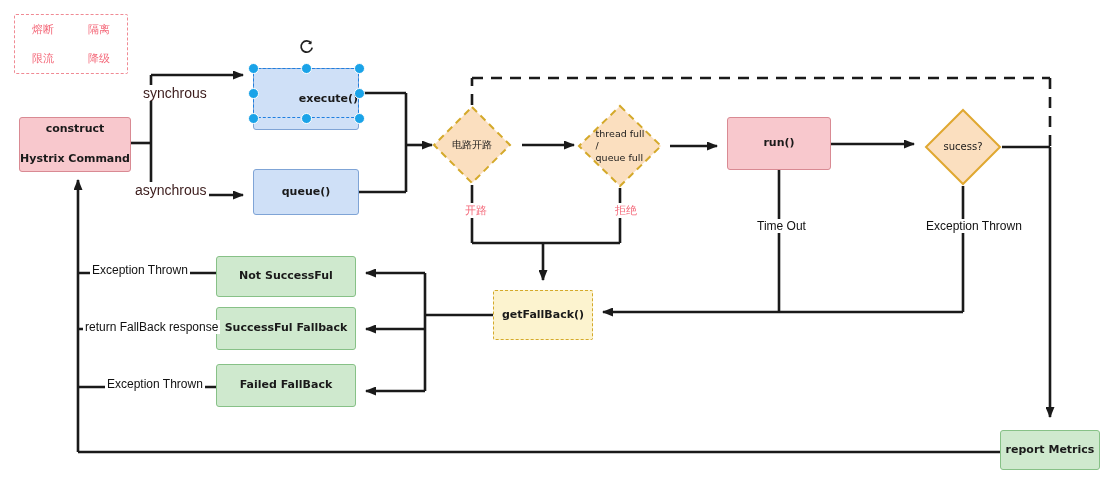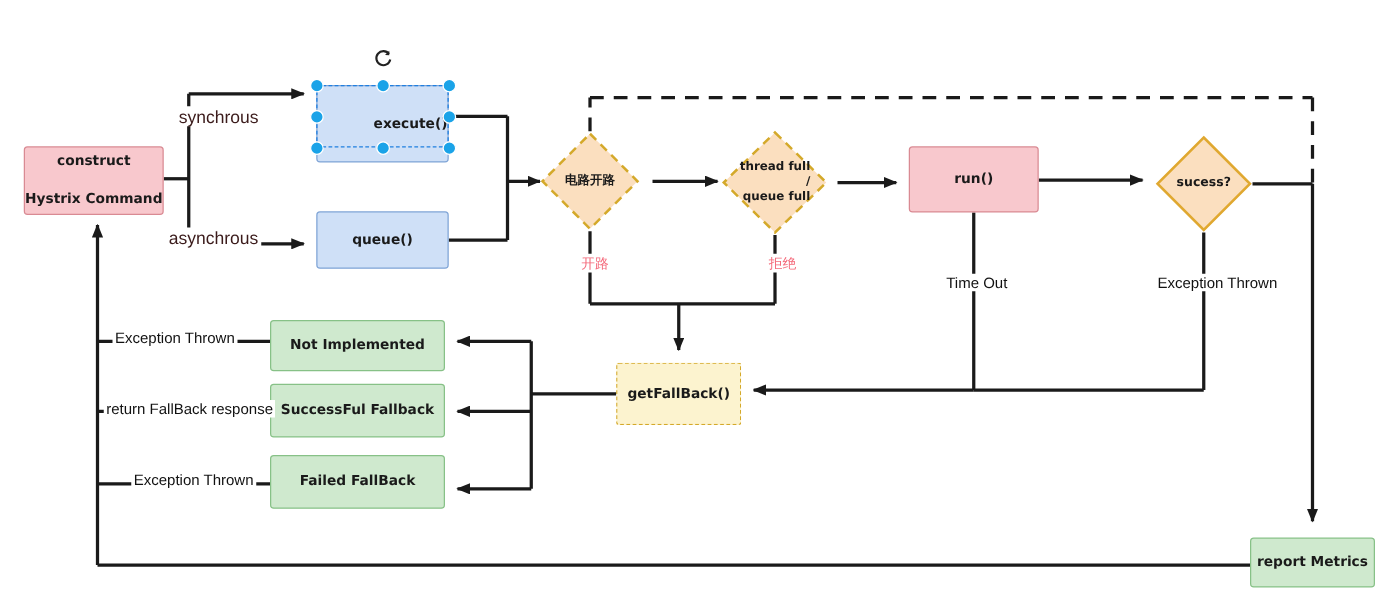--- a/index.html
+++ b/index.html
@@ -9,21 +9,21 @@
   .node{position:absolute;box-sizing:border-box;display:flex;align-items:center;justify-content:center;
         text-align:center;font-family:"DejaVu Sans",sans-serif;font-weight:bold;font-size:11px;color:#1a1a1a;
         line-height:1.35;}
   .box{border-radius:3px;}
   .pink{background:#f8c8cd;border:1.6px solid #d98a93;}
   .blue{background:#cfe0f7;border:1.6px solid #7fa4d6;}
   .green{background:#cfe9ce;border:1.6px solid #87c187;}
   .yellowdash{background:#fcf3cf;border:1.8px dashed #d4a92a;}
   .diamond-wrap{position:absolute;}
   .diamond-lbl{position:absolute;left:0;top:0;width:100%;height:100%;display:flex;align-items:center;
-     justify-content:center;text-align:right;font-family:"DejaVu Sans",sans-serif;font-weight:bold;
+     justify-content:center;text-align:left;font-family:"DejaVu Sans",sans-serif;font-weight:normal;
      font-size:10px;color:#1a1a1a;line-height:1.25;pointer-events:none;}
   .legend{position:absolute;border:1.6px dashed #f08a94;border-radius:2px;display:grid;
      grid-template-columns:1fr 1fr;align-items:center;justify-items:center;
      font-family:"DejaVu Sans",sans-serif;font-size:11px;color:#f4697a;font-weight:normal;}
   .edge-lbl{position:absolute;font-family:Liberation Sans, sans-serif;font-size:12px;color:#111;
      white-space:nowrap;background:#fff;padding:0 2px;}
   .edge-lbl.cn{font-family:"DejaVu Sans",sans-serif;font-size:11px;color:#f4697a;}
   .edge-lbl.dark{color:#3b1b1b;font-size:14px;}
   .handle{position:absolute;width:9px;height:9px;border-radius:50%;background:#1aa3e8;border:1px solid #ffffff;}
   .selbox{position:absolute;border:1.5px dashed #1f7fe0;box-sizing:border-box;}
@@ -88,20 +88,26 @@
       <path d="M1000,452 L78,452"></path>
     </g>
 
     <g stroke="#1a1a1a" stroke-width="2.6" fill="none" stroke-dasharray="11 8">
       <path d="M472,105 L472,78"></path>
       <path d="M472,78 L1050,78"></path>
       <path d="M1050,78 L1050,147"></path>
     </g>
   </svg>
 
+  <div class="legend" style="left:14px;top:14px;width:112px;height:58px;">
+    <span>熔断</span>
+    <span>隔离</span>
+    <span>限流</span>
+    <span>降级</span>
+  </div>
 
   <div class="node box pink" style="left:19px;top:117px;width:112px;height:55px;flex-direction:column;">
     <span style="display:block;">construct</span>
     <span style="display:block;margin-top:15px;">Hystrix Command</span>
   </div>
 
   <div class="node box blue" style="left:253px;top:68px;width:106px;height:62px;justify-content:flex-end;">
     <span>execute()</span>
   </div>
   <div class="selbox" style="left:253px;top:68px;width:106px;height:50px;"></div>
@@ -149,21 +155,21 @@
       <polygon points="39,2 76,39 39,76 2,39" fill="#fbdfbf" stroke="#e0a830" stroke-width="2"></polygon>
     </svg>
     <div class="diamond-lbl">sucess?</div>
   </div>
 
   <div class="node yellowdash" style="left:493px;top:290px;width:100px;height:50px;border-radius:2px;">
     <span>getFallBack()</span>
   </div>
 
   <div class="node box green" style="left:216px;top:256px;width:140px;height:41px;">
-    <span>Not Implemented</span>
+    <span>Not SuccessFul</span>
   </div>
   <div class="node box green" style="left:216px;top:307px;width:140px;height:43px;">
     <span>SuccessFul Fallback</span>
   </div>
   <div class="node box green" style="left:216px;top:364px;width:140px;height:43px;">
     <span>Failed FallBack</span>
   </div>
 
   <div class="node box green" style="left:1000px;top:430px;width:100px;height:40px;">
     <span>report Metrics</span>

